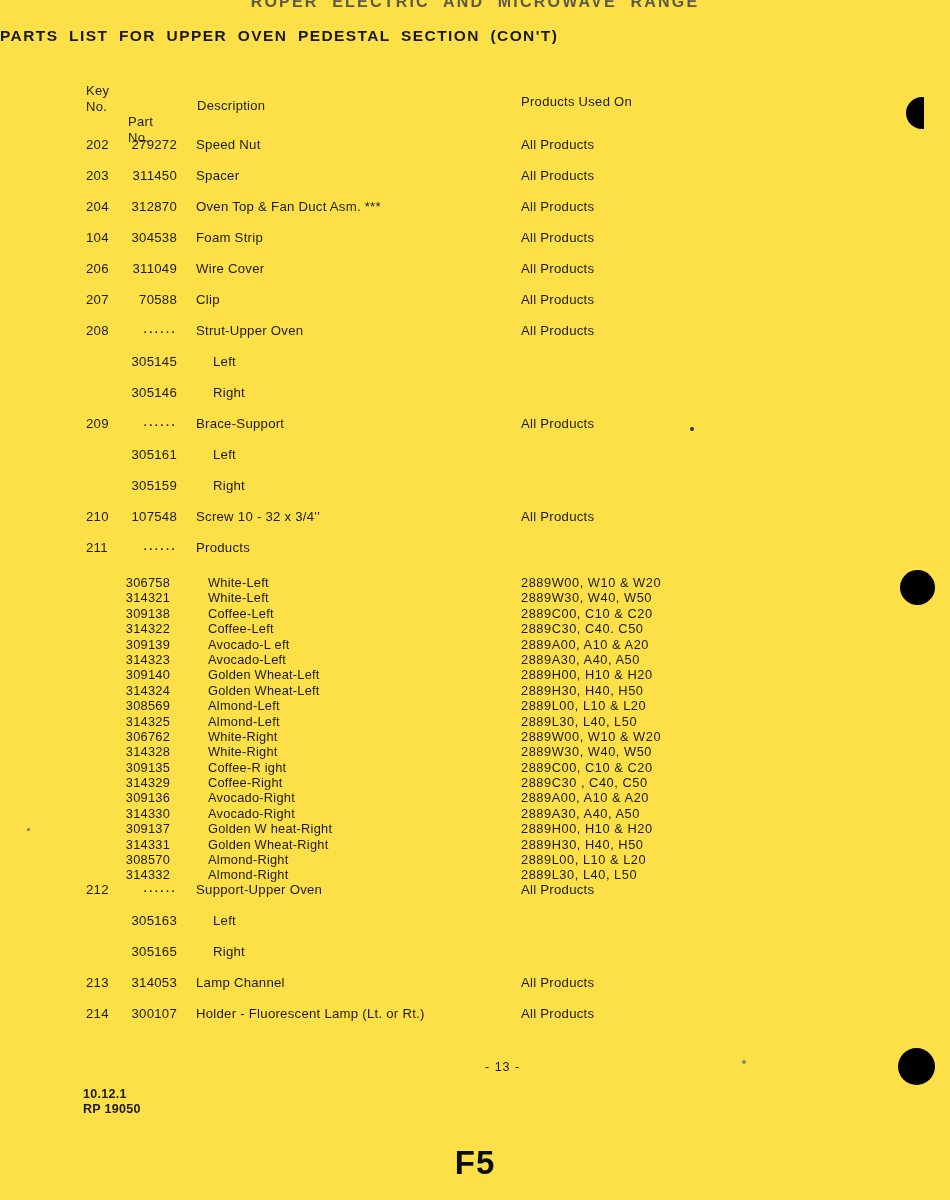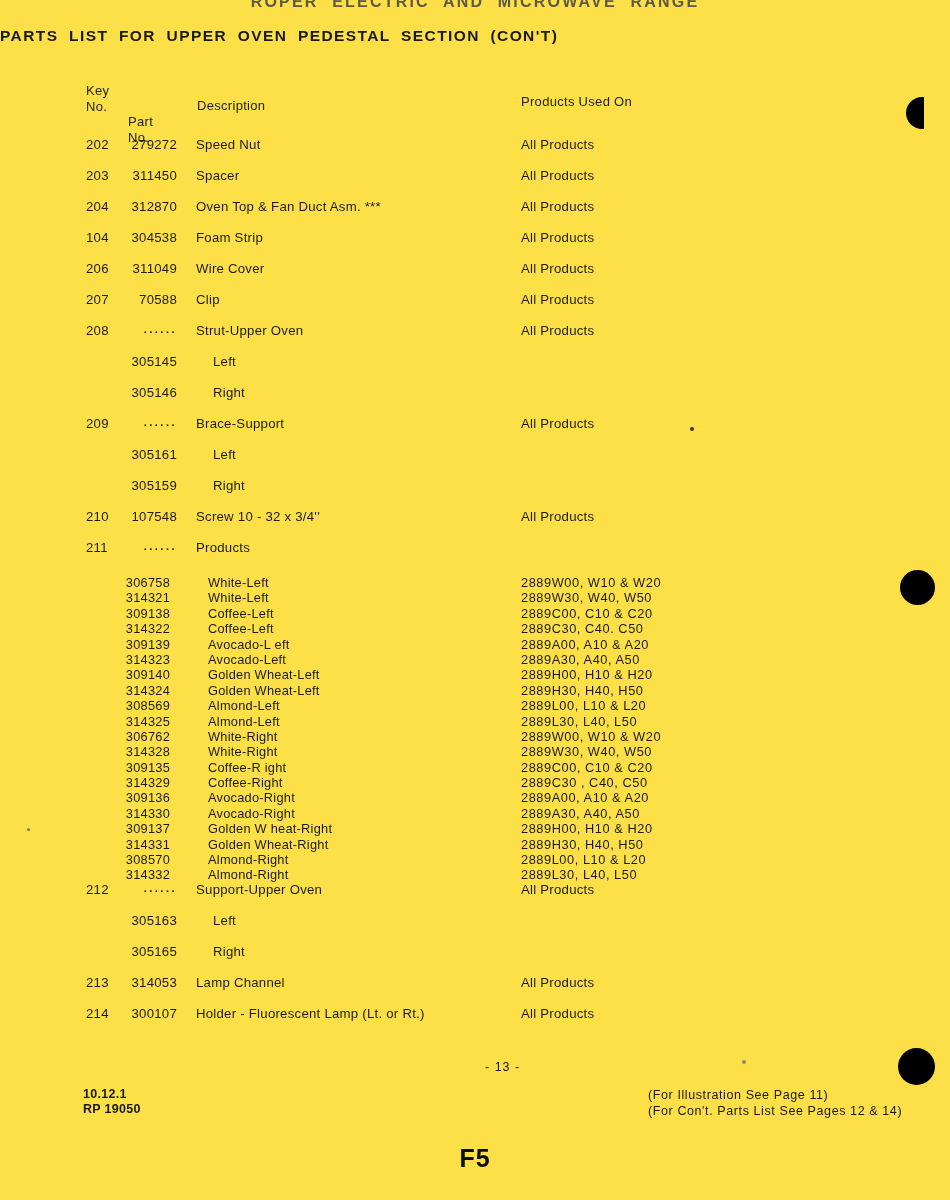--- a/index.html
+++ b/index.html
@@ -40,21 +40,21 @@
   .dense .prod{position:absolute;left:521px;top:0;letter-spacing:.55px;}
   .row.m212{margin-top:-1px;}
   .dots{letter-spacing:2.5px;font-weight:700;font-size:11px;}
   
   .footer-left{position:absolute;left:83px;top:1087px;font-size:12.5px;line-height:15px;
     font-weight:700;letter-spacing:.3px;color:#1a1a1a;}
   .footer-page{position:absolute;left:485px;top:1060px;font-size:12.5px;letter-spacing:1px;color:#1a1a1a;}
   .footer-right{position:absolute;left:648px;top:1088px;font-size:12.5px;line-height:15.5px;
     letter-spacing:.6px;color:#1a1a1a;}
   .section-code{position:absolute;left:0;top:1144px;width:100%;text-align:center;
-    font-size:25px;font-weight:800;letter-spacing:1px;color:#0d0d0d;}
+    font-size:33px;font-weight:800;letter-spacing:1px;color:#0d0d0d;}
   
   .dot{position:absolute;background:#000;}
   .dot-half{left:906px;top:97px;width:18px;height:32px;border-radius:16px 0 0 16px;}
   .dot-mid{left:900px;top:570px;width:35px;height:35px;border-radius:50%;}
   .dot-bottom{left:898px;top:1048px;width:37px;height:37px;border-radius:50%;}
   .speck{position:absolute;background:#555;border-radius:50%;}
   .speck1{left:690px;top:427px;width:4px;height:4px;background:#333;}
   .speck2{left:27px;top:828px;width:3px;height:3px;background:#777;}
   .speck3{left:742px;top:1060px;width:4px;height:4px;background:#888;}
 </style>
@@ -281,24 +281,20 @@
         <span class="desc">Holder - Fluorescent Lamp (Lt. or Rt.)</span>
         <span class="prod">All Products</span>
       </div>
     </div>
 
   <div class="footer-left">
     <div>10.12.1</div>
     <div>RP 19050</div>
   </div>
   <div class="footer-page">- 13 -</div>
-  <div class="footer-right">
-    <div>(For Illustration See Page 11)</div>
-    <div>(For Con't. Parts List See Pages 12 &amp; 14)</div>
-  </div>
   <div class="section-code">F5</div>
 
   <div class="dot dot-half"></div>
   <div class="dot dot-mid"></div>
   <div class="dot dot-bottom"></div>
   <div class="speck speck1"></div>
   <div class="speck speck2"></div>
   <div class="speck speck3"></div>
 </div>
 

